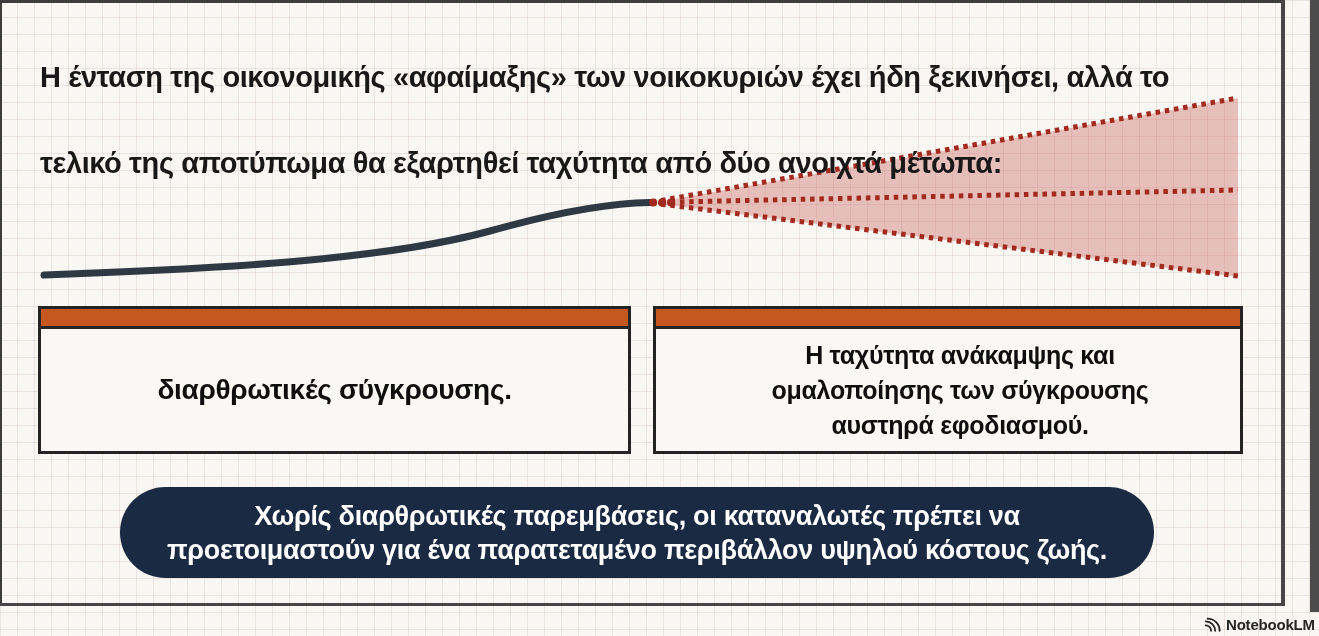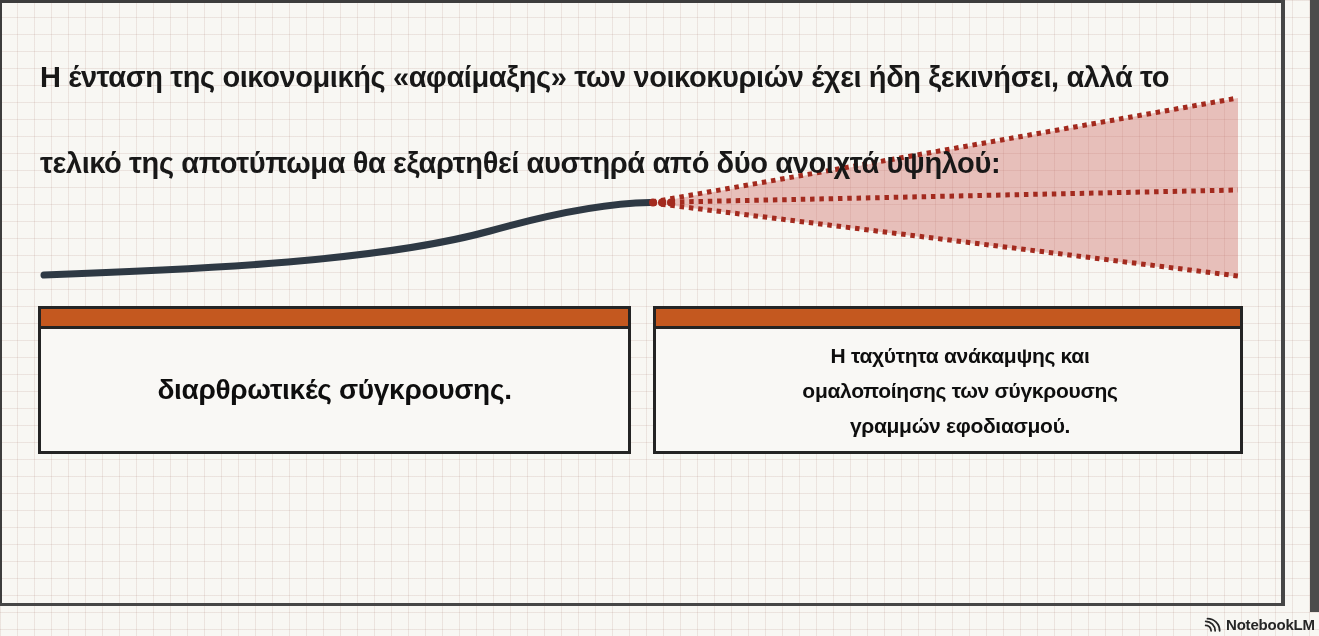--- a/index.html
+++ b/index.html
@@ -33,21 +33,21 @@
     display:flex;flex-direction:column;
   }
   .info-box .accent{height:17px;background:#c4581f;border-bottom:3px solid #242424;flex:0 0 auto;}
   .info-box .box-text{
     flex:1 1 auto;display:flex;flex-direction:column;justify-content:center;
     text-align:center;font-weight:bold;color:#0e0e0e;letter-spacing:-0.3px;
   }
   .box-left{left:38px;width:593px;}
   .box-left .box-text{font-size:28px;line-height:38px;}
   .box-right{left:653px;width:590px;}
-  .box-right .box-text{font-size:21px;line-height:35px;margin-left:24px;}
+  .box-right .box-text{font-size:25px;line-height:35px;margin-left:24px;}
   .box-text .line{white-space:nowrap;}
 
   .conclusion-pill{
     position:absolute;left:120px;top:487px;width:1034px;height:91px;box-sizing:border-box;
     background:#1a2a43;border-radius:46px;
     display:flex;flex-direction:column;justify-content:center;
     text-align:center;color:#ffffff;font-weight:bold;font-size:27px;line-height:34px;letter-spacing:-0.3px;
   }
   .conclusion-pill .line{white-space:nowrap;}
 
@@ -74,39 +74,43 @@
   </svg>
 
   <div class="border-top"></div>
   <div class="border-left"></div>
   <div class="border-right"></div>
   <div class="border-bottom"></div>
   <div class="screen-edge-strip"></div>
 
   <div class="title">
     <div class="line">Η ένταση της οικονομικής «αφαίμαξης» των νοικοκυριών έχει ήδη ξεκινήσει, αλλά το</div>
-    <div class="line">τελικό της αποτύπωμα θα εξαρτηθεί αυστηρά από δύο ανοιχτά υψηλού:</div>
+    <div class="line">τελικό της αποτύπωμα θα εξαρτηθεί ταχύτητα από δύο ανοιχτά μέτωπα:</div>
   </div>
 
   <div class="info-box box-left">
     <div class="accent"></div>
     <div class="box-text">
       <div class="line">διαρθρωτικές σύγκρουσης.</div>
     </div>
   </div>
 
   <div class="info-box box-right">
     <div class="accent"></div>
     <div class="box-text">
       <div class="line">Η ταχύτητα ανάκαμψης και</div>
       <div class="line">ομαλοποίησης των σύγκρουσης</div>
-      <div class="line">γραμμών εφοδιασμού.</div>
+      <div class="line">αυστηρά εφοδιασμού.</div>
     </div>
   </div>
 
+  <div class="conclusion-pill">
+    <div class="line">Χωρίς διαρθρωτικές παρεμβάσεις, οι καταναλωτές πρέπει να</div>
+    <div class="line">προετοιμαστούν για ένα παρατεταμένο περιβάλλον υψηλού κόστους ζωής.</div>
+  </div>
 
   <div class="branding">
     <span style="display:inline-flex;">
       <svg width="18" height="15" viewBox="0 0 20 16" xmlns="http://www.w3.org/2000/svg">
         <path d="M3 9 A6 6 0 0 1 9 15" fill="none" stroke="#262626" stroke-width="2" stroke-linecap="round"></path>
         <path d="M3 4.5 A10.5 10.5 0 0 1 13.5 15" fill="none" stroke="#262626" stroke-width="2" stroke-linecap="round"></path>
         <path d="M5 1.5 A13.5 13.5 0 0 1 18.5 15" fill="none" stroke="#262626" stroke-width="2" stroke-linecap="round"></path>
       </svg>
     </span>
     <span>NotebookLM</span>

